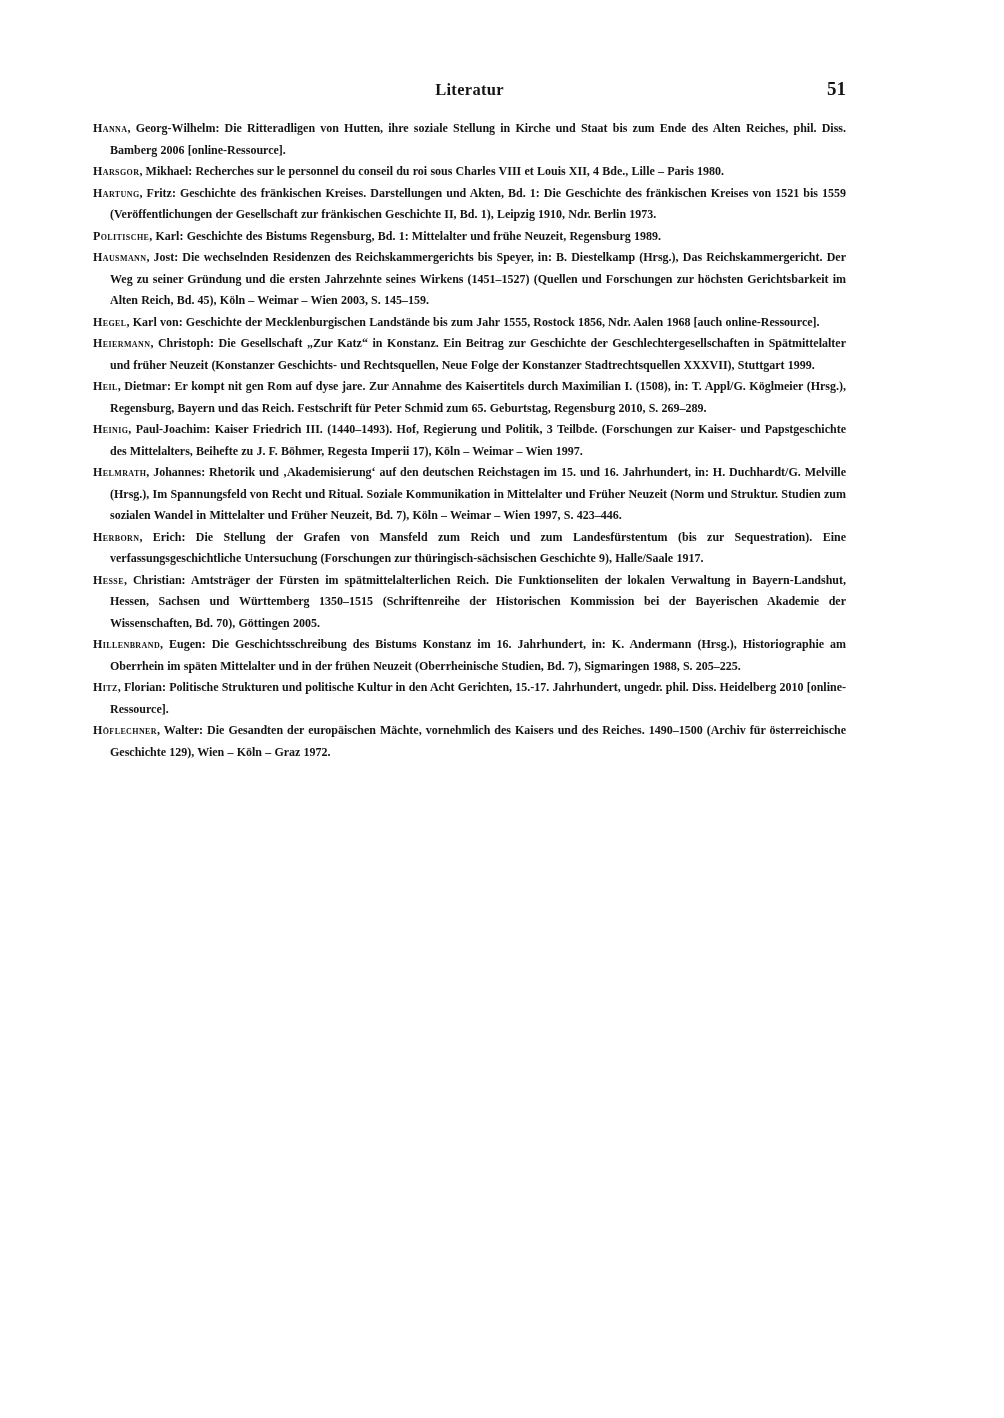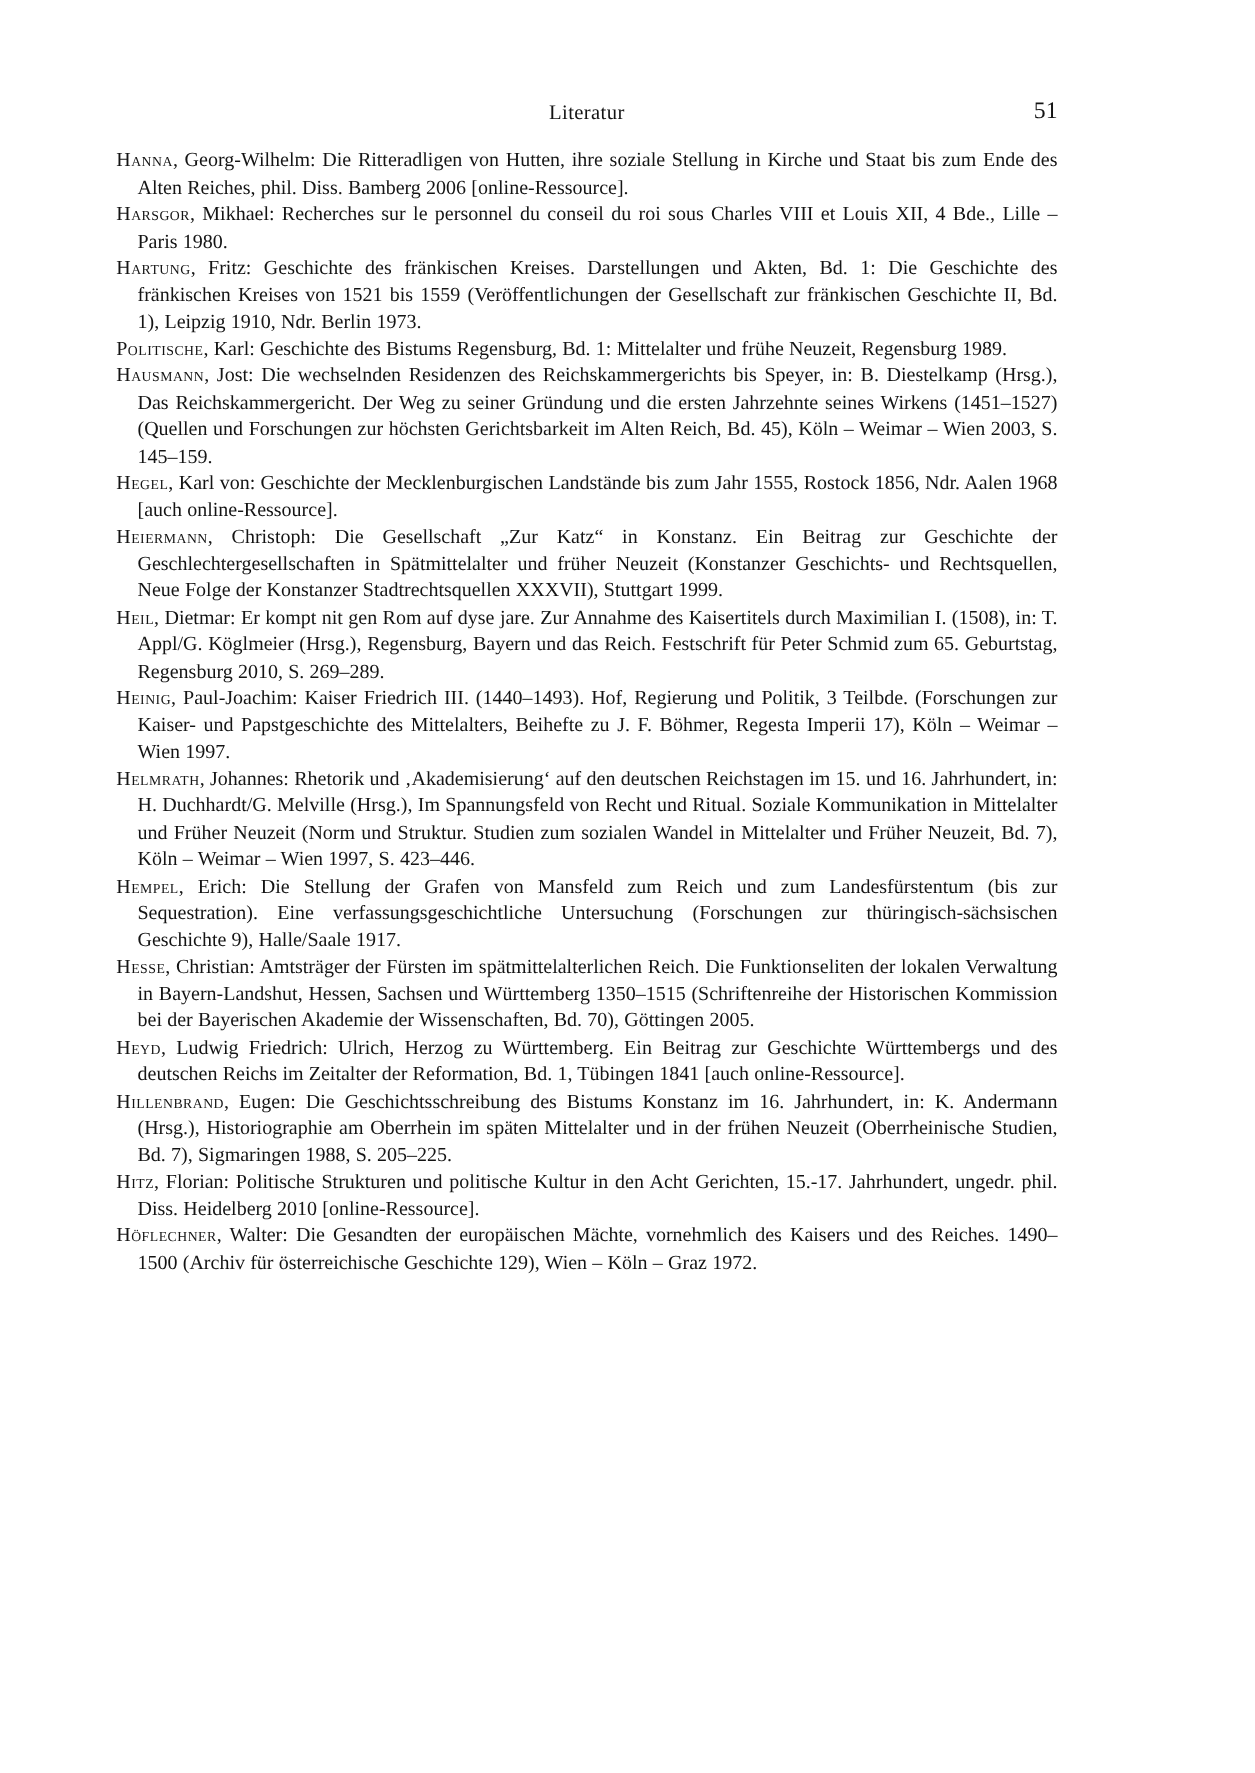--- a/index.html
+++ b/index.html
@@ -11,20 +11,21 @@
     font-family: "Liberation Serif", serif;
     color: #141414;
     overflow: hidden;
     box-sizing: border-box;
   }
   .content {
     position: absolute;
     left: 93px;
     top: 80px;
     width: 753px;
+    font-weight: bold;
   }
   .page-header {
     position: relative;
     height: 22px;
     margin-bottom: 16px;
   }
   .running-title {
     display: block;
     text-align: center;
     font-size: 16.5px;
@@ -34,21 +35,21 @@
     position: absolute;
     right: 0;
     top: -2px;
     font-size: 19px;
   }
   .bib-list p.entry {
     margin: 0;
     padding-left: 17px;
     text-indent: -17px;
     text-align: justify;
-    font-size: 16px;
+    font-size: 12px;
     line-height: 21.5px;
     word-spacing: 0.2px;
   }
   .sc {
     font-variant: small-caps;
     letter-spacing: 0.4px;
   }
 </style>
 </head>
 <body>
@@ -74,28 +75,27 @@
   <p class="entry"><span class="sc">Hegel</span><span>, Karl von: Geschichte der Mecklenburgischen Landstände bis zum Jahr 1555, Rostock 1856, Ndr. Aalen 1968 [auch online-Ressource].</span></p>
 
   <p class="entry"><span class="sc">Heiermann</span><span>, Christoph: Die Gesellschaft „Zur Katz“ in Konstanz. Ein Beitrag zur Geschichte der Geschlechtergesellschaften in Spätmittelalter und früher Neuzeit (Konstanzer Geschichts- und Rechtsquellen, Neue Folge der Konstanzer Stadtrechtsquellen XXXVII), Stuttgart 1999.</span></p>
 
   <p class="entry"><span class="sc">Heil</span><span>, Dietmar: Er kompt nit gen Rom auf dyse jare. Zur Annahme des Kaisertitels durch Maximilian I. (1508), in: T. Appl/G. Köglmeier (Hrsg.), Regensburg, Bayern und das Reich. Festschrift für Peter Schmid zum 65. Geburtstag, Regensburg 2010, S. 269–289.</span></p>
 
   <p class="entry"><span class="sc">Heinig</span><span>, Paul-Joachim: Kaiser Friedrich III. (1440–1493). Hof, Regierung und Politik, 3 Teilbde. (Forschungen zur Kaiser- und Papstgeschichte des Mittelalters, Beihefte zu J. F. Böhmer, Regesta Imperii 17), Köln – Weimar – Wien 1997.</span></p>
 
   <p class="entry"><span class="sc">Helmrath</span><span>, Johannes: Rhetorik und ‚Akademisierung‘ auf den deutschen Reichstagen im 15. und 16. Jahrhundert, in: H. Duchhardt/G. Melville (Hrsg.), Im Spannungsfeld von Recht und Ritual. Soziale Kommunikation in Mittelalter und Früher Neuzeit (Norm und Struktur. Studien zum sozialen Wandel in Mittelalter und Früher Neuzeit, Bd. 7), Köln – Weimar – Wien 1997, S. 423–446.</span></p>
 
-  <p class="entry"><span class="sc">Hempel</span><span>, Erich: Die Stellung der Grafen von Mansfeld zum Reich und zum Landesfürstentum (bis zur Sequestration). Eine verfassungsgeschichtliche Untersuchung (Forschungen zur thüringisch-sächsischen Geschichte 9), Halle/Saale 1917.</span></p>
+  <p class="entry"><span class="sc">Herborn</span><span>, Erich: Die Stellung der Grafen von Mansfeld zum Reich und zum Landesfürstentum (bis zur Sequestration). Eine verfassungsgeschichtliche Untersuchung (Forschungen zur thüringisch-sächsischen Geschichte 9), Halle/Saale 1917.</span></p>
 
 
 
   <p class="entry"><span class="sc">Hesse</span><span>, Christian: Amtsträger der Fürsten im spätmittelalterlichen Reich. Die Funktionseliten der lokalen Verwaltung in Bayern-Landshut, Hessen, Sachsen und Württemberg 1350–1515 (Schriftenreihe der Historischen Kommission bei der Bayerischen Akademie der Wissenschaften, Bd. 70), Göttingen 2005.</span></p>
 
 
-  <p class="entry"><span class="sc">Heyd</span><span>, Ludwig Friedrich: Ulrich, Herzog zu Württemberg. Ein Beitrag zur Geschichte Württembergs und des deutschen Reichs im Zeitalter der Reformation, Bd. 1, Tübingen 1841 [auch online-Ressource].</span></p>
 
   <p class="entry"><span class="sc">Hillenbrand</span><span>, Eugen: Die Geschichtsschreibung des Bistums Konstanz im 16. Jahrhundert, in: K. Andermann (Hrsg.), Historiographie am Oberrhein im späten Mittelalter und in der frühen Neuzeit (Oberrheinische Studien, Bd. 7), Sigmaringen 1988, S. 205–225.</span></p>
 
   <p class="entry"><span class="sc">Hitz</span><span>, Florian: Politische Strukturen und politische Kultur in den Acht Gerichten, 15.-17. Jahrhundert, ungedr. phil. Diss. Heidelberg 2010 [online-Ressource].</span></p>
 
   <p class="entry"><span class="sc">Höflechner</span><span>, Walter: Die Gesandten der europäischen Mächte, vornehmlich des Kaisers und des Reiches. 1490–1500 (Archiv für österreichische Geschichte 129), Wien – Köln – Graz 1972.</span></p>
 </div>
   </div>
 </div>
 

